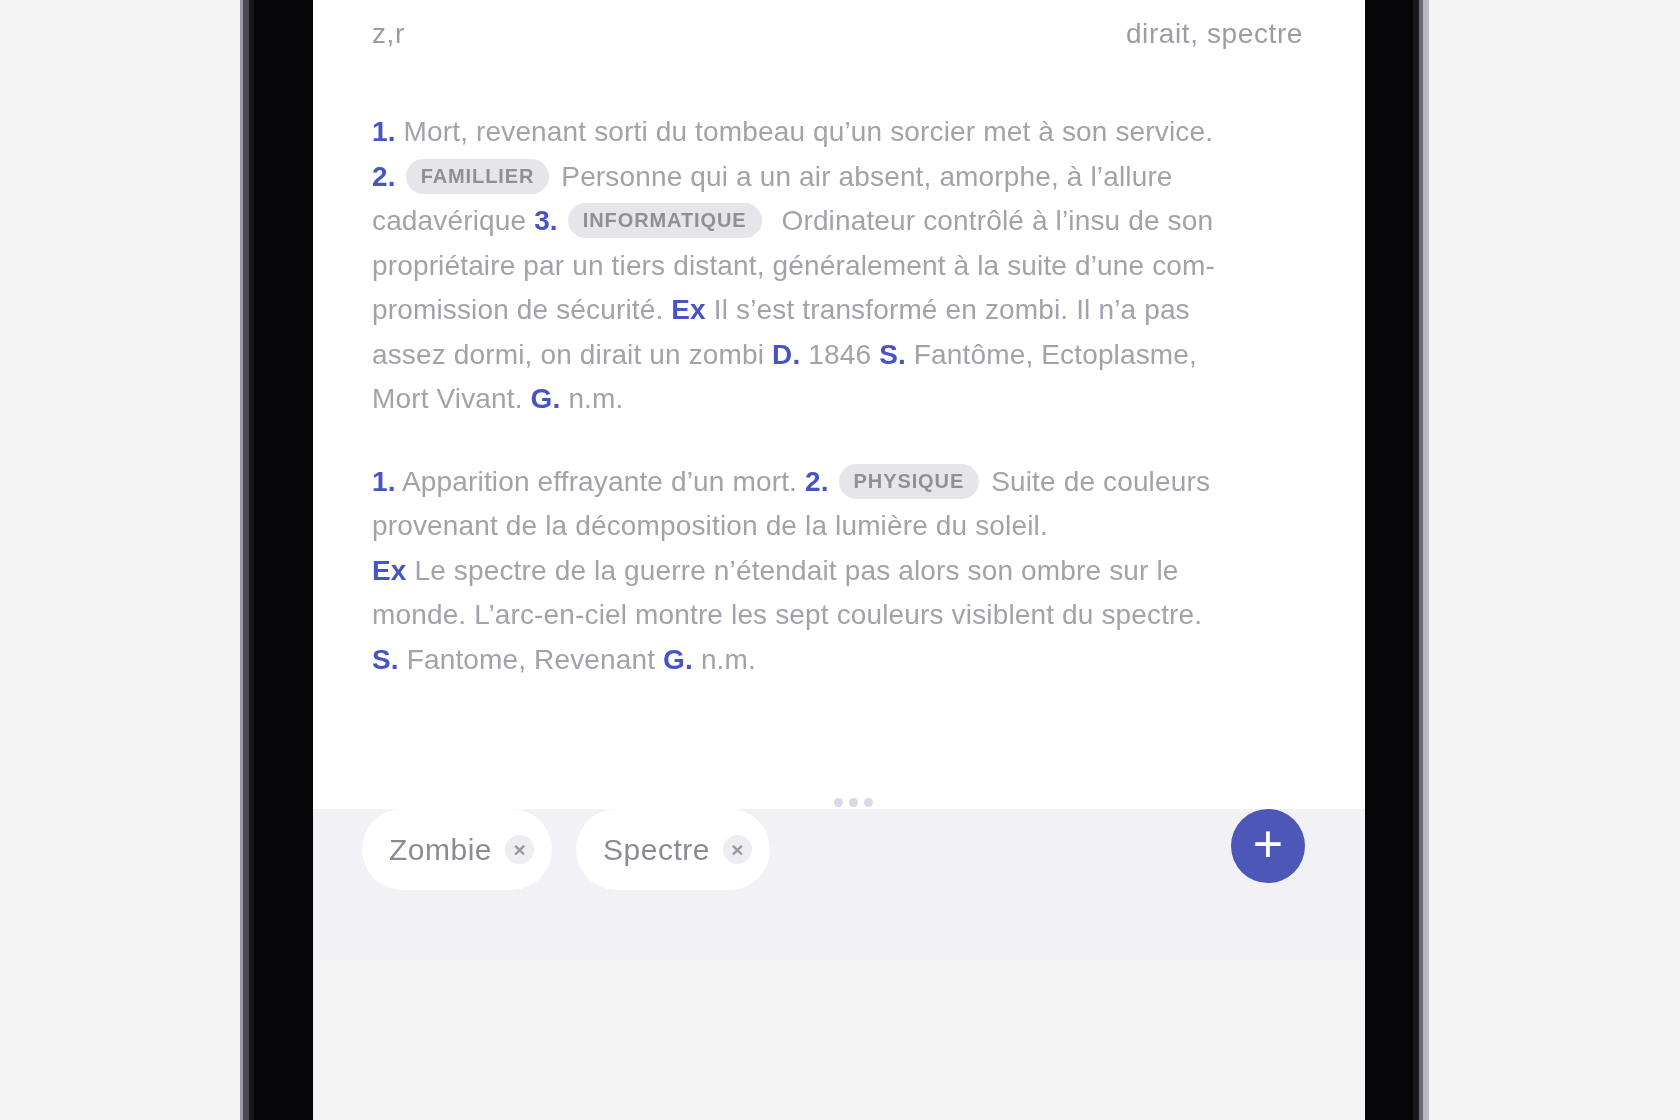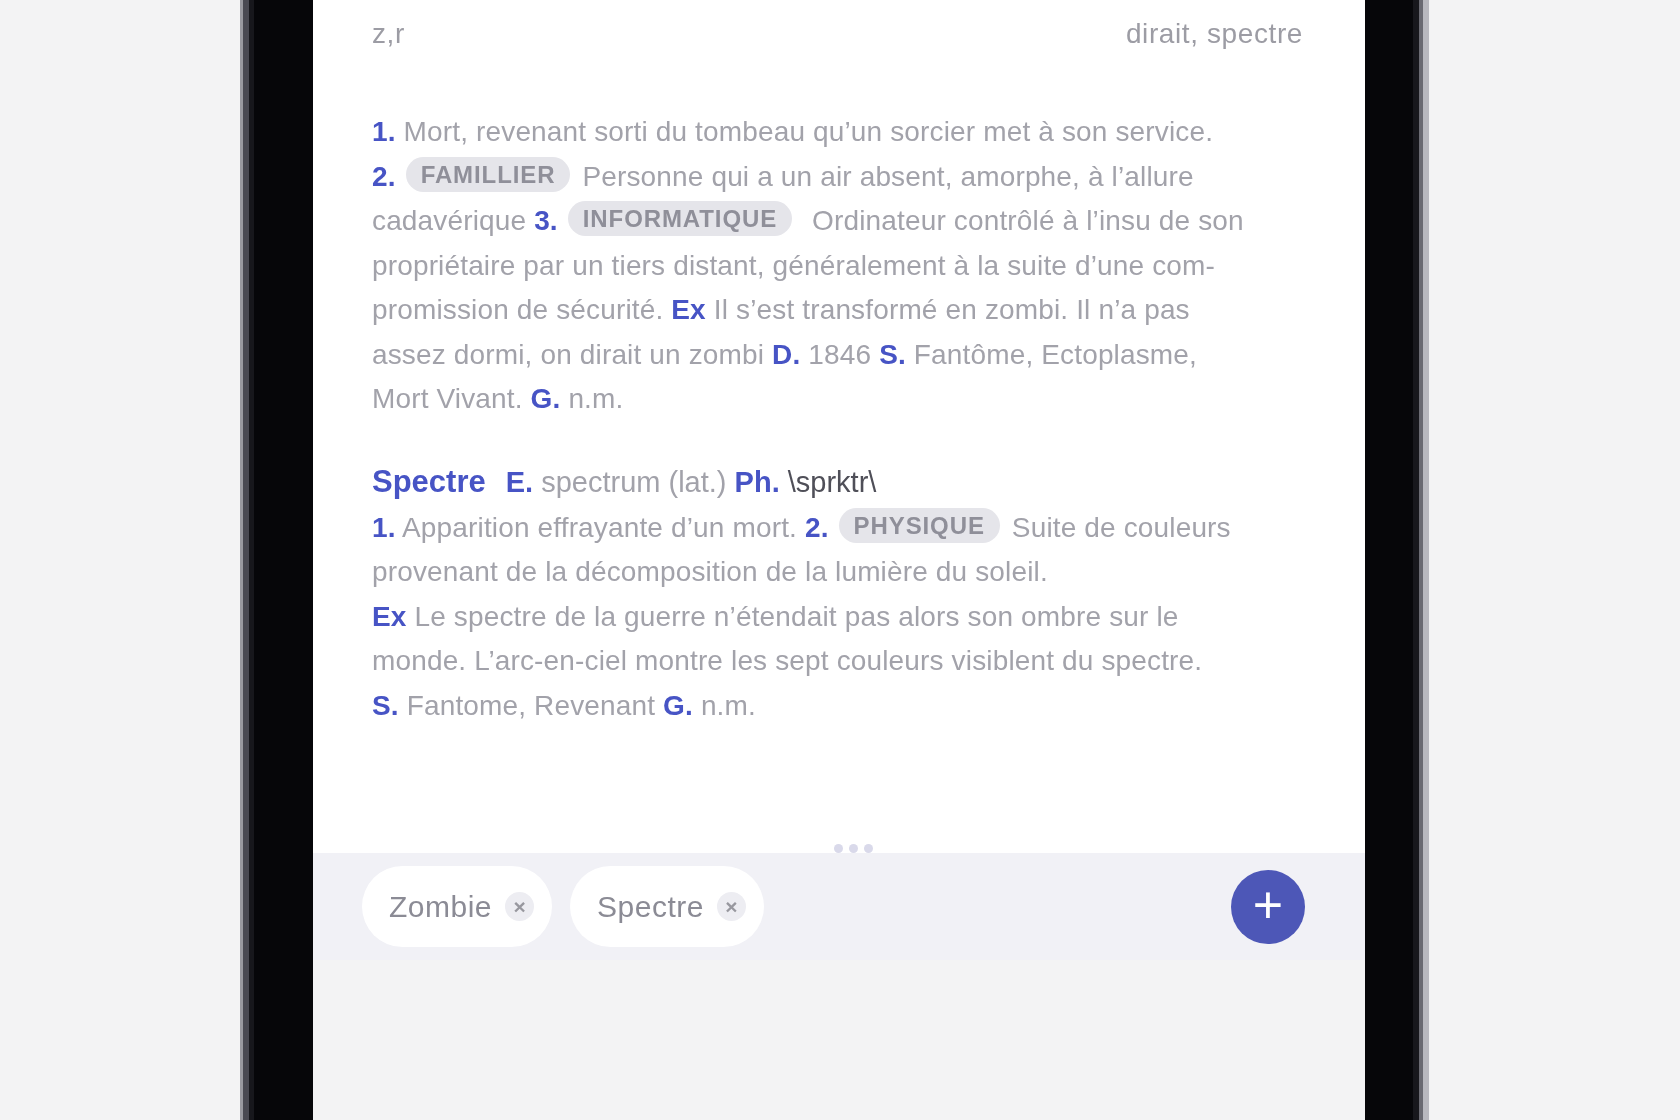--- a/index.html
+++ b/index.html
@@ -41,33 +41,33 @@
 
   .seg-headword{color:#4754c5;font-weight:bold;font-size:31px;margin-right:20px;}
   .seg-marker{color:#4754c5;font-weight:bold;}
   .seg-body{color:#a2a2aa;}
   .seg-phon{color:#4f4f58;}
   .headline .seg-body,.headline .seg-marker{font-size:29px;}
   .headline .seg-phon{font-size:29px;}
 
   .seg-badge{
     display:inline-block;background:#e5e5ea;color:#8f8f99;
-    font-size:24px;font-weight:bold;letter-spacing:0.9px;
+    font-size:20px;font-weight:bold;letter-spacing:0.9px;
     height:35px;line-height:35px;padding:0 15px;border-radius:18px;
     margin:0 12px 0 10px;vertical-align:3px;white-space:nowrap;
   }
 
   .more-indicator{
     display:flex;justify-content:center;gap:6px;margin-top:116px;
   }
   .more-indicator .dot{width:9px;height:9px;border-radius:50%;background:#d9d9ea;}
 
   .bottombar{
     height:151px;background:#f1f1f6;
-    display:flex;align-items:center;gap:18px;
+    display:flex;align-items:flex-start;gap:24px;
     padding:0 60px 0 49px;box-sizing:border-box;
   }
   .chip{
     display:inline-flex;align-items:center;gap:13px;
     background:#ffffff;height:81px;border-radius:41px;
     padding:0 18px 0 27px;font-size:30px;color:#8b8b95;
     border:none;cursor:default;
   }
   .chip-label{letter-spacing:0.5px;}
   .chip-x{
@@ -96,21 +96,20 @@
       <span>z,r</span>
       <span>dirait, spectre</span>
     </div>
 
     <div class="content">
       <div>
           <article class="entry">
             <div class="body"><span class="seg-marker">1.</span><span class="seg-body"> Mort, revenant sorti du tombeau qu’un sorcier met à son service.</span><br><span class="seg-marker">2.</span><span class="seg-badge">FAMILLIER</span><span class="seg-body">Personne qui a un air absent, amorphe, à l’allure</span><br><span class="seg-body">cadavérique </span><span class="seg-marker">3.</span><span class="seg-badge">INFORMATIQUE</span><span class="seg-body"> Ordinateur contrôlé à l’insu de son</span><br><span class="seg-body">propriétaire par un tiers distant, généralement à la suite d’une com-</span><br><span class="seg-body">promission de sécurité. </span><span class="seg-marker">Ex</span><span class="seg-body"> Il s’est transformé en zombi. Il n’a pas</span><br><span class="seg-body">assez dormi, on dirait un zombi </span><span class="seg-marker">D.</span><span class="seg-body"> 1846 </span><span class="seg-marker">S.</span><span class="seg-body"> Fantôme, Ectoplasme,</span><br><span class="seg-body">Mort Vivant. </span><span class="seg-marker">G.</span><span class="seg-body"> n.m.</span></div>
           </article>
           <article class="entry">
-            <div class="headline"><span class="seg-headword">Spectre</span><span class="seg-marker">E.</span><span class="seg-body"> spectrum (lat.) </span><span class="seg-marker">Ph.</span><span class="seg-body"> </span><span class="seg-phon">\sprktr\</span></div>
             <div class="body"><span class="seg-marker">1.</span><span class="seg-body"> Apparition effrayante d’un mort. </span><span class="seg-marker">2.</span><span class="seg-badge">PHYSIQUE</span><span class="seg-body">Suite de couleurs</span><br><span class="seg-body">provenant de la décomposition de la lumière du soleil.</span><br><span class="seg-marker">Ex</span><span class="seg-body"> Le spectre de la guerre n’étendait pas alors son ombre sur le</span><br><span class="seg-body">monde. L’arc-en-ciel montre les sept couleurs visiblent du spectre.</span><br><span class="seg-marker">S.</span><span class="seg-body"> Fantome, Revenant </span><span class="seg-marker">G.</span><span class="seg-body"> n.m.</span></div>
           </article>
         </div>
       <div class="more-indicator">
           <span class="dot"></span>
           <span class="dot"></span>
           <span class="dot"></span>
         </div>
     </div>
 

